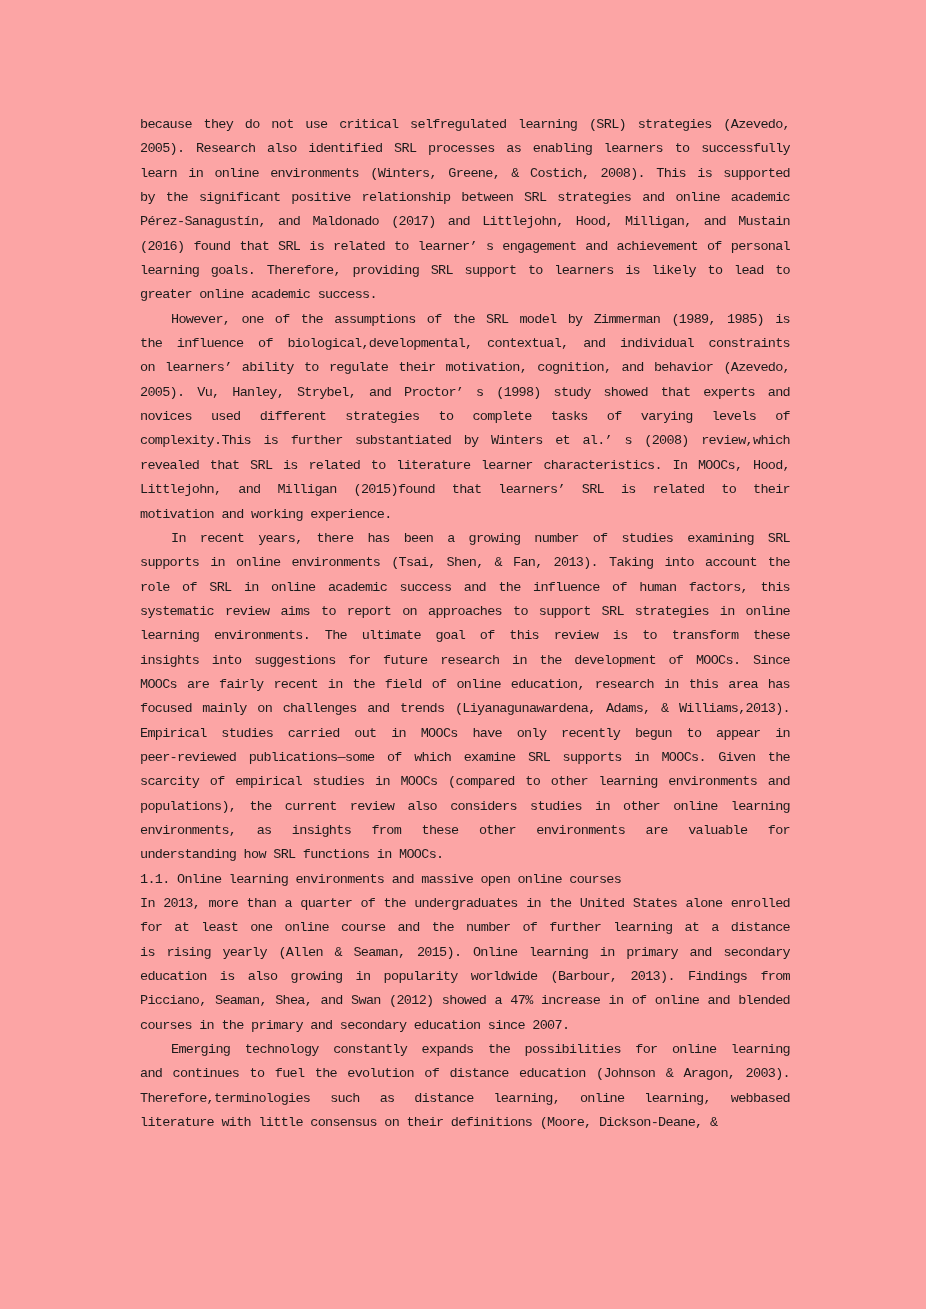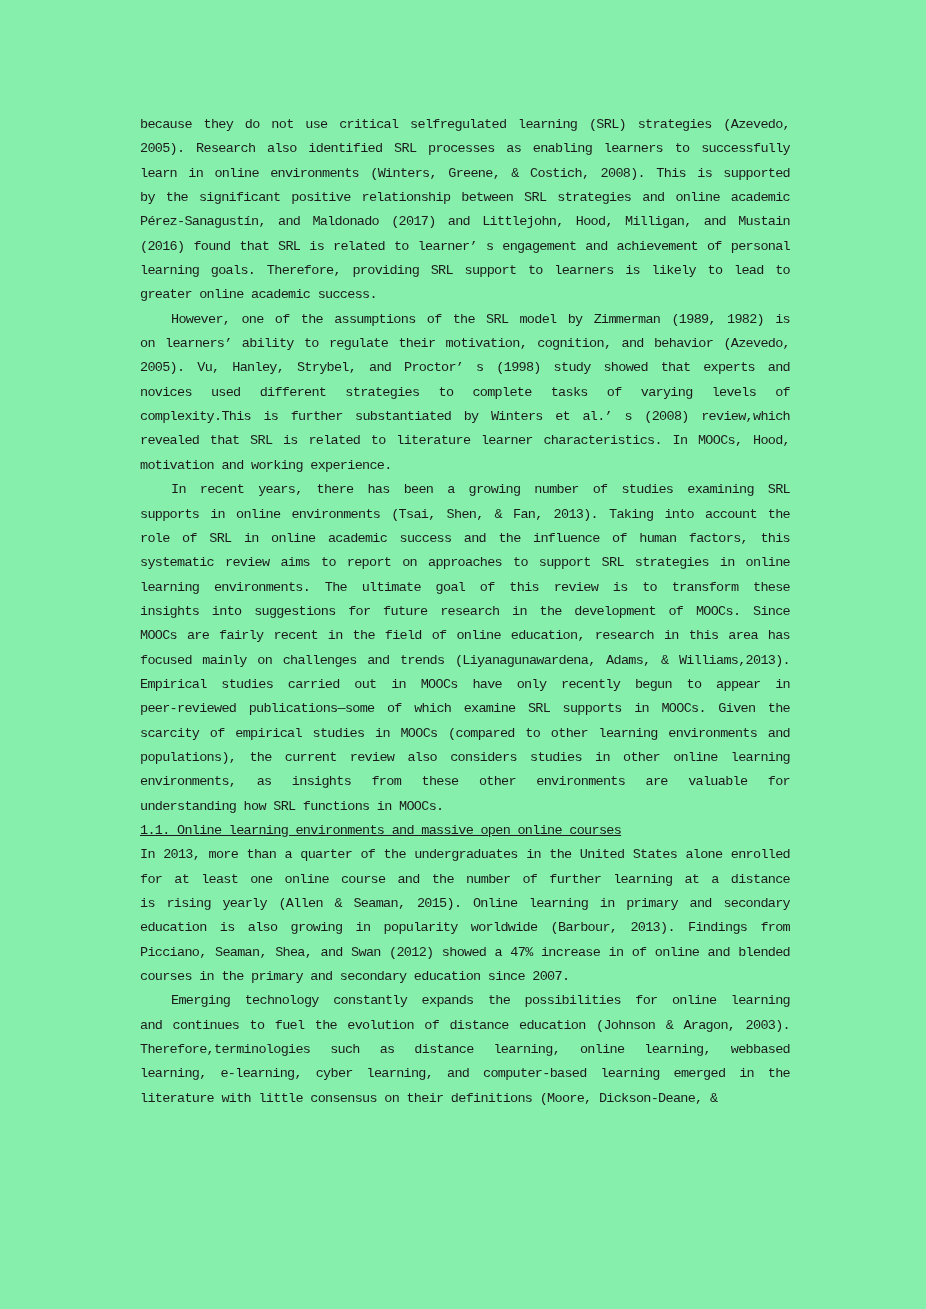--- a/index.html
+++ b/index.html
@@ -7,21 +7,21 @@
     padding: 0;
     background: #ffffff;
     width: 926px;
     height: 1309px;
     overflow: hidden;
   }
   .page {
     position: relative;
     width: 926px;
     height: 1309px;
-    background: #86efac;
+    background: #fca5a5;
   }
   .text-column {
     position: absolute;
     left: 140px;
     top: 113px;
     width: 650px;
     font-family: "Liberation Mono", "DejaVu Sans Mono", monospace;
     font-size: 13.5px;
     letter-spacing: -0.7px;
     line-height: 24.35px;
@@ -36,45 +36,46 @@
   }
   .line.last {
     text-align-last: left;
   }
   .line.indent {
     padding-left: 31px;
   }
   .paragraph.heading .line {
     text-align: left;
     text-align-last: left;
-    text-decoration: underline;
   }
 </style>
 </head>
 <body>
 
 <div class="page">
   <div class="text-column">
       <div class="paragraph">
         <div class="line">because they do not use critical selfregulated learning (SRL) strategies (Azevedo,</div>
         <div class="line">2005). Research also identified SRL processes as enabling learners to successfully</div>
         <div class="line">learn in online environments (Winters, Greene, &amp; Costich, 2008). This is supported</div>
         <div class="line">by the significant positive relationship between SRL strategies and online academic</div>
         <div class="line">Pérez-Sanagustín, and Maldonado (2017) and Littlejohn, Hood, Milligan, and Mustain</div>
         <div class="line">(2016) found that SRL is related to learner’ s engagement and achievement of personal</div>
         <div class="line">learning goals. Therefore, providing SRL support to learners is likely to lead to</div>
         <div class="line last">greater online academic success.</div>
       </div>
       <div class="paragraph">
-        <div class="line indent">However, one of the assumptions of the SRL model by Zimmerman (1989, 1982) is</div>
+        <div class="line indent">However, one of the assumptions of the SRL model by Zimmerman (1989, 1985) is</div>
+        <div class="line">the influence of biological,developmental, contextual, and individual constraints</div>
         <div class="line">on learners’ ability to regulate their motivation, cognition, and behavior (Azevedo,</div>
         <div class="line">2005). Vu, Hanley, Strybel, and Proctor’ s (1998) study showed that experts and</div>
         <div class="line">novices used different strategies to complete tasks of varying levels of</div>
         <div class="line">complexity.This is further substantiated by Winters et al.’ s (2008) review,which</div>
         <div class="line">revealed that SRL is related to literature learner characteristics. In MOOCs, Hood,</div>
+        <div class="line">Littlejohn, and Milligan (2015)found that learners’ SRL is related to their</div>
         <div class="line last">motivation and working experience.</div>
       </div>
       <div class="paragraph">
         <div class="line indent">In recent years, there has been a growing number of studies examining SRL</div>
         <div class="line">supports in online environments (Tsai, Shen, &amp; Fan, 2013). Taking into account the</div>
         <div class="line">role of SRL in online academic success and the influence of human factors, this</div>
         <div class="line">systematic review aims to report on approaches to support SRL strategies in online</div>
         <div class="line">learning environments. The ultimate goal of this review is to transform these</div>
         <div class="line">insights into suggestions for future research in the development of MOOCs. Since</div>
         <div class="line">MOOCs are fairly recent in the field of online education, research in this area has</div>
@@ -94,17 +95,16 @@
         <div class="line">for at least one online course and the number of further learning at a distance</div>
         <div class="line">is rising yearly (Allen &amp; Seaman, 2015). Online learning in primary and secondary</div>
         <div class="line">education is also growing in popularity worldwide (Barbour, 2013). Findings from</div>
         <div class="line">Picciano, Seaman, Shea, and Swan (2012) showed a 47% increase in of online and blended</div>
         <div class="line last">courses in the primary and secondary education since 2007.</div>
       </div>
       <div class="paragraph">
         <div class="line indent">Emerging technology constantly expands the possibilities for online learning</div>
         <div class="line">and continues to fuel the evolution of distance education (Johnson &amp; Aragon, 2003).</div>
         <div class="line">Therefore,terminologies such as distance learning, online learning, webbased</div>
-        <div class="line">learning, e-learning, cyber learning, and computer-based learning emerged in the</div>
         <div class="line last">literature with little consensus on their definitions (Moore, Dickson-Deane, &amp;</div>
       </div>
     </div>
 </div>
 
 </body></html>

